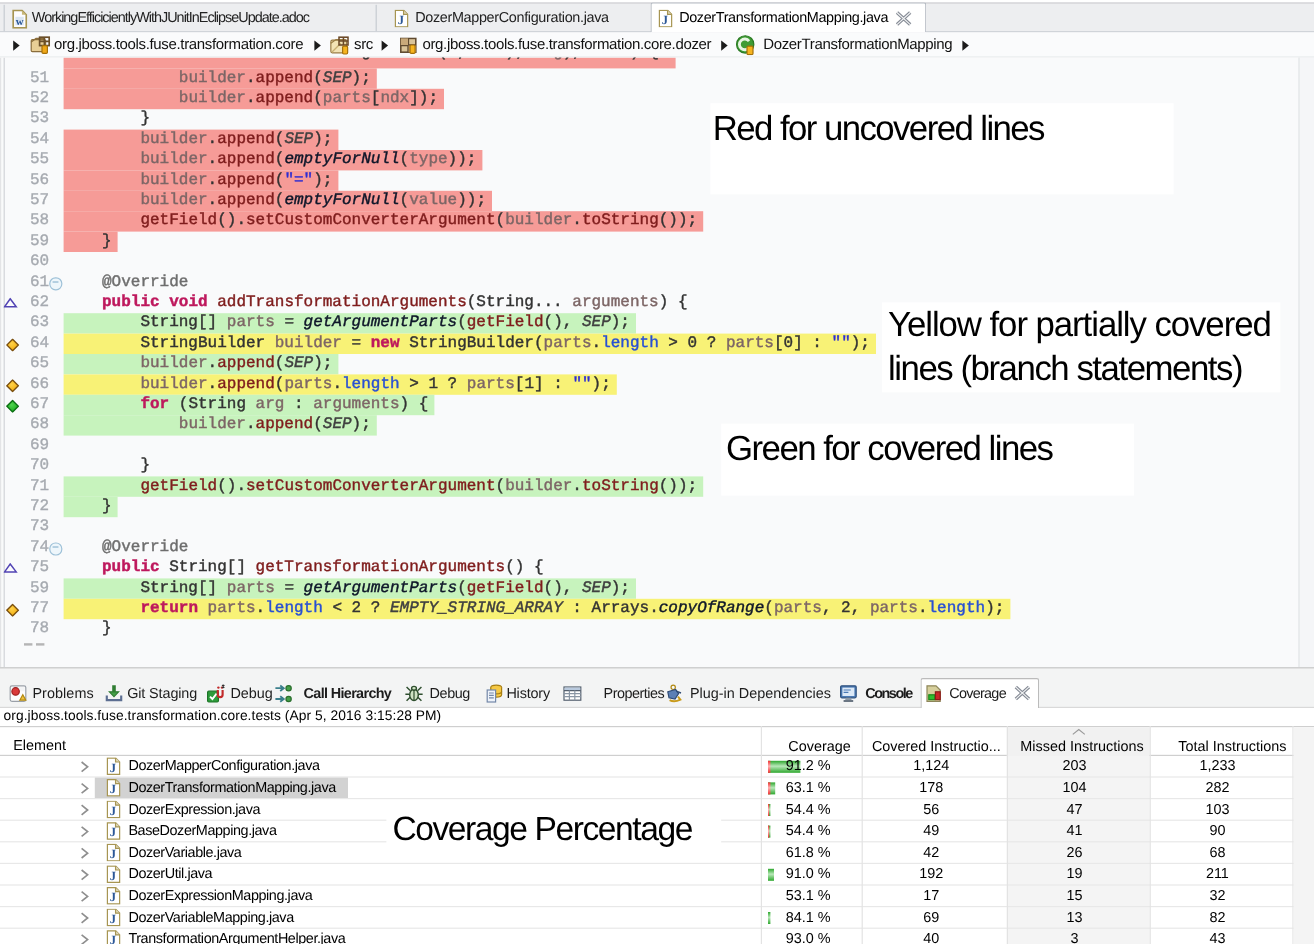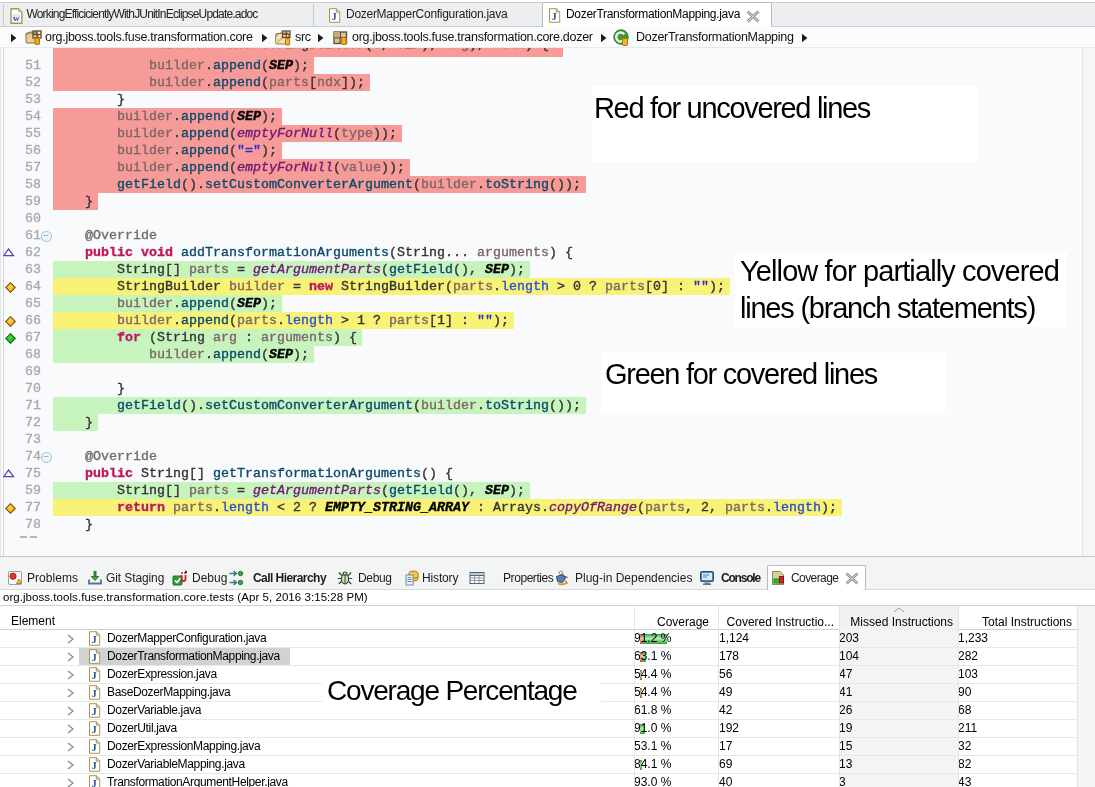--- a/index.html
+++ b/index.html
@@ -11,37 +11,37 @@
 #acttab{position:absolute;left:542px;top:2px;width:230px;height:25px;background:#fff;border:1px solid #b4bac2;border-bottom:none;border-radius:2px 2px 0 0}
 
 #crumbs{position:absolute;left:0;top:27px;width:1095px;height:21px;background:#fafbfc;border-bottom:1px solid #e7e9eb}
 .ctxt{position:absolute;top:0;height:20px;line-height:20px;font-size:12.5px;color:#111;letter-spacing:-0.28px;white-space:nowrap}
 
 #editor{position:absolute;left:0;top:48px;width:1082px;height:508px;background:#f9fafb;overflow:hidden}
 #ruler{position:absolute;left:1082px;top:48px;width:13px;height:508px;background:#f5f6f8;border-left:1px solid #e2e4e7}
 .ln{position:absolute;left:53px;height:17px;line-height:17px;font-family:"Liberation Mono",monospace;font-size:13.333px;white-space:pre;color:#333;padding-right:5px;-webkit-text-stroke:0.35px}
 .ln.r{background:#f69b97} .ln.g{background:#c7f3bd} .ln.y{background:#f8f276}
 .num{position:absolute;left:0;width:41px;text-align:right;height:17px;line-height:17px;font-family:"Liberation Mono",monospace;font-size:13.333px;color:#a6aab0;-webkit-text-stroke:0.3px}
-.k{color:#be185d} .m{color:#0c4a6e;font-weight:normal} .v{color:#7d6666} .f{color:#2850d4}
-.s{color:#000000;font-weight:bold} .c{color:#2d2dd2} .i{color:#701a75;font-weight:normal} .a{color:#6e6e6e}
+.k{color:#be185d} .m{color:#7f1d1d;font-weight:normal} .v{color:#7d6666} .f{color:#2850d4}
+.s{color:#404040;font-weight:normal} .c{color:#2d2dd2} .i{color:#0f172a;font-weight:normal} .a{color:#6e6e6e}
 .fold{position:absolute;left:41px;width:10.5px;height:10.5px;border:1px solid #9ec1d8;border-radius:50%;background:#eef6fb;color:#6fa3c4;font-size:10px;line-height:8.5px;text-align:center}
 .mark{position:absolute;left:3px}
 .abox{position:absolute;background:#fff}
 .atxt{position:absolute;white-space:nowrap;color:#000;font-size:29px;line-height:29px}
 #at1{letter-spacing:-1.32px}#at2{letter-spacing:-0.89px}#at3{letter-spacing:-1.22px}#at4{letter-spacing:-1.28px}#at5{font-size:28px;letter-spacing:-1.2px}
 
 #btabs{position:absolute;left:0;top:556px;width:1095px;height:34px;background:#f3f4f4;border-top:1px solid #c6c6c6;border-bottom:1px solid #d9d9d9}
 .btt{position:absolute;top:9px;height:25px;line-height:25px;font-size:12px;color:#1c1c1c;white-space:nowrap}
 #covtab{position:absolute;left:767px;top:8px;width:99px;height:26px;background:#fff;border:1px solid #bbb;border-bottom:none;border-radius:2px 2px 0 0}
 #sess{position:absolute;left:0;top:590px;width:1095px;height:15px;background:#fff}
 #sess div{position:absolute;left:3px;top:0;height:15px;line-height:15px;font-size:11.5px;letter-spacing:0.05px;color:#000;white-space:nowrap}
 #thead{position:absolute;left:0;top:605px;width:1095px;height:25px;background:#fff;border-top:1px solid #cfcfcf;border-bottom:1px solid #cfcfcf;font-size:12px}
 #tbody{position:absolute;left:0;top:630px;width:1095px;height:157px;background:#fff;overflow:hidden}
 .trow{position:absolute;left:0;width:1095px;height:18px;font-size:12px;color:#000;border-bottom:1px solid #e8e8e8}
-.rnum{position:absolute;top:0;height:17px;line-height:17px;text-align:left;padding-right:5px}
+.rnum{position:absolute;top:0;height:17px;line-height:17px;text-align:center;padding-right:5px}
 .colline{position:absolute;top:0;width:1px;height:182px;background:#e3e3e3}
 .hcell{position:absolute;top:8px;height:16px;line-height:16px;text-align:right;white-space:nowrap}
 </style></head><body>
 <div id="root">
 
 <div id="tabbar">
 <div id="tabfill"></div>
 <div id="acttab"></div>
 <div class="tsep" style="left:3px"></div>
       <div class="tsep" style="left:313px"></div>

